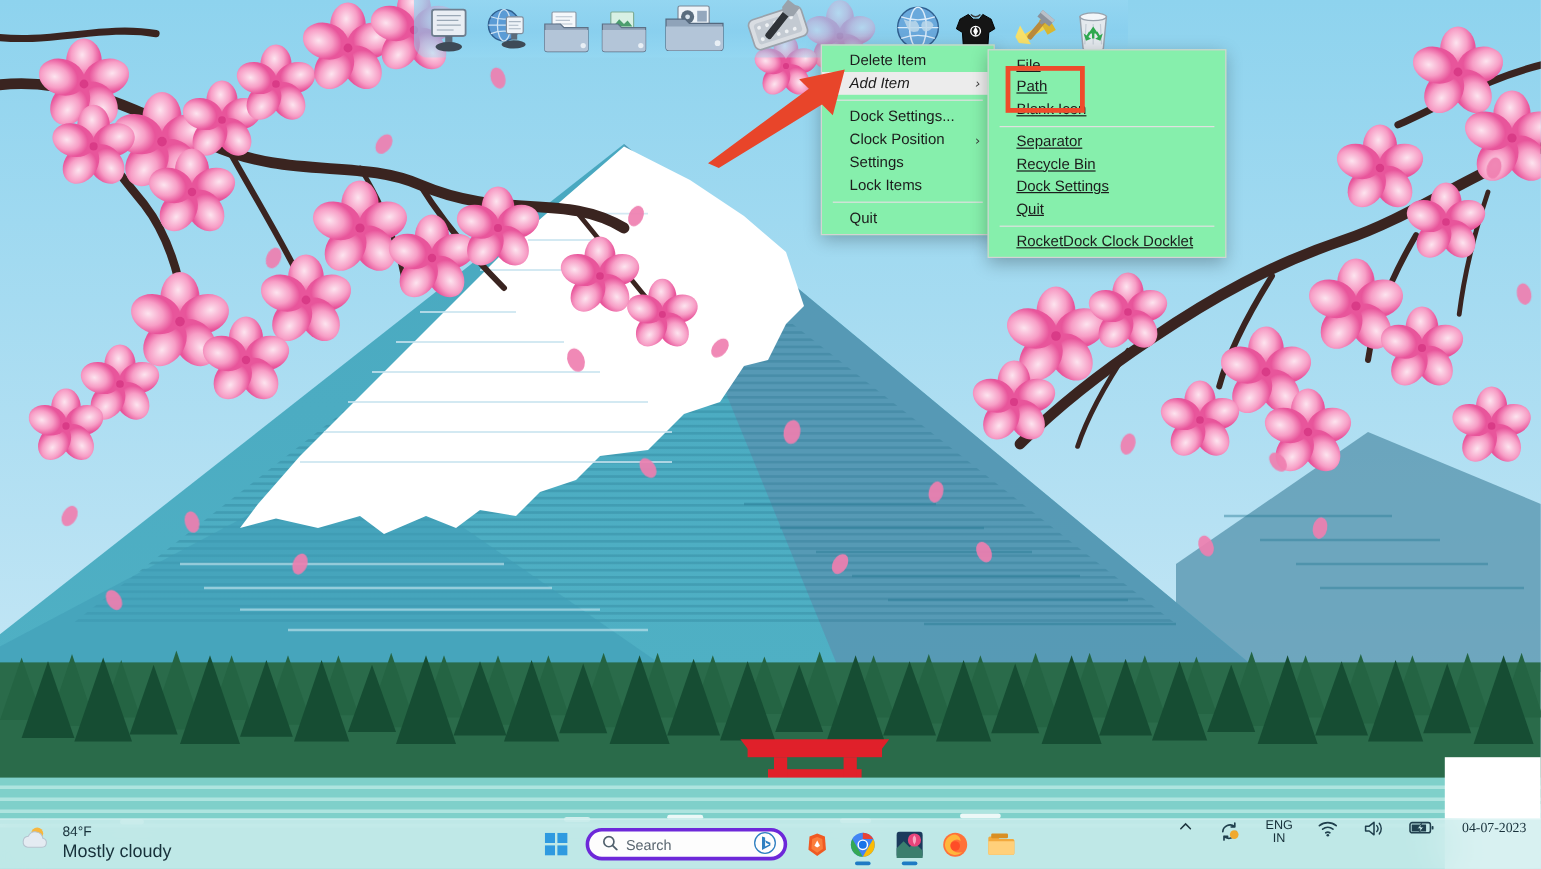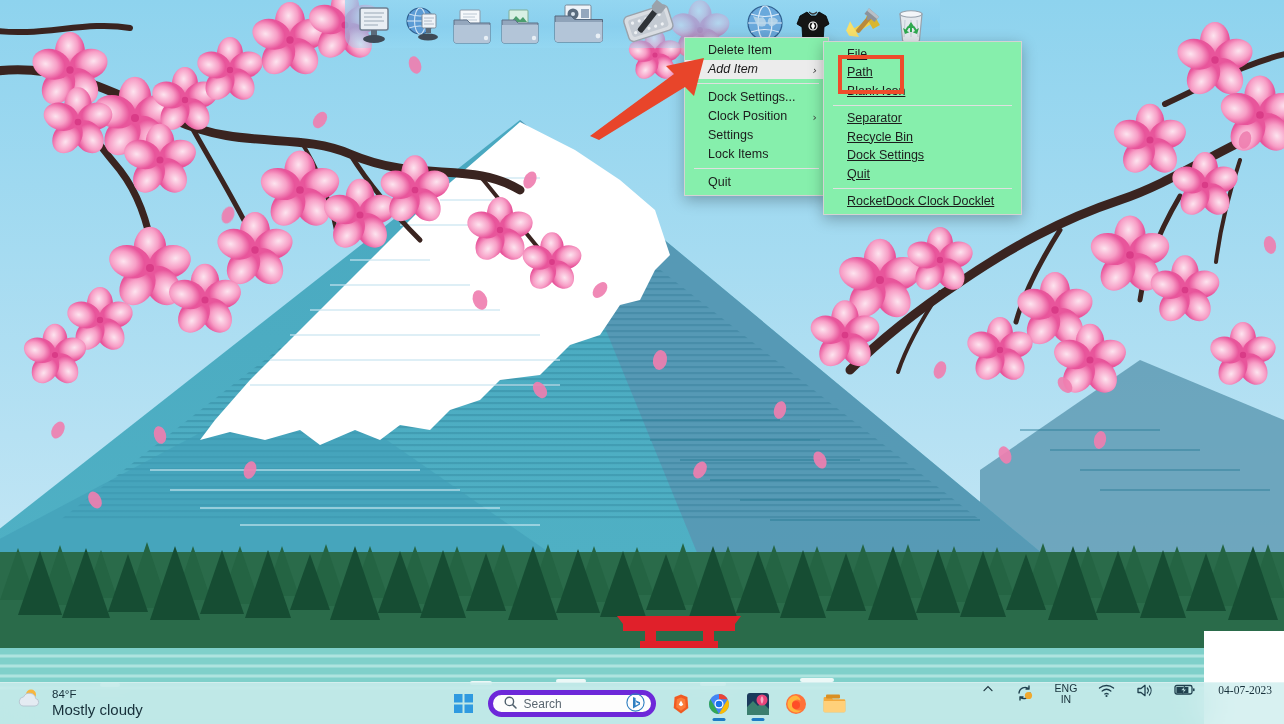--- a/index.html
+++ b/index.html
@@ -78,21 +78,21 @@
   #weather .wtext { font-size:11.5px; color:#17303a; line-height:1.25; }
   #weather .wtext .t1 { font-weight:400; }
   #weather .wtext .t2 { font-size:15px; }
 
   #tb-center { position:absolute; left:0; right:0; margin:0 auto; width:400px; display:flex; align-items:center; gap:10px; justify-content:flex-start; }
   .tb-btn { width:30px; height:30px; display:flex; align-items:center; justify-content:center; border-radius:5px; position:relative; }
   .tb-btn .runbar { position:absolute; bottom:-2px; left:50%; transform:translateX(-50%); width:13px; height:3px; border-radius:2px; background:#1f7bc4; }
 
   #searchbox {
     width:176px; height:27px; border-radius:14px; background:#fdfdfd;
-    border:5px solid #6d28d9; display:flex; align-items:center; gap:7px; padding:0 6px 0 11px;
+    border:3px solid #6d28d9; display:flex; align-items:center; gap:7px; padding:0 6px 0 11px;
     font-size:12px; color:#5a6670;
   }
   #searchbox .sb-text { flex:1; }
 
   #tb-right { position:absolute; right:4px; display:flex; align-items:flex-start; gap:21px; height:42px; padding-right:8px; }
   .tray-ico { display:flex; align-items:center; justify-content:center; }
   #lang { font-size:10.5px; line-height:1.05; text-align:center; color:#17303a; }
   #clock { font-size:11.5px; color:#17303a; text-align:right; line-height:1.25; padding-left:2px;font-family:Liberation Serif, serif; }
 </style>
 </head>

